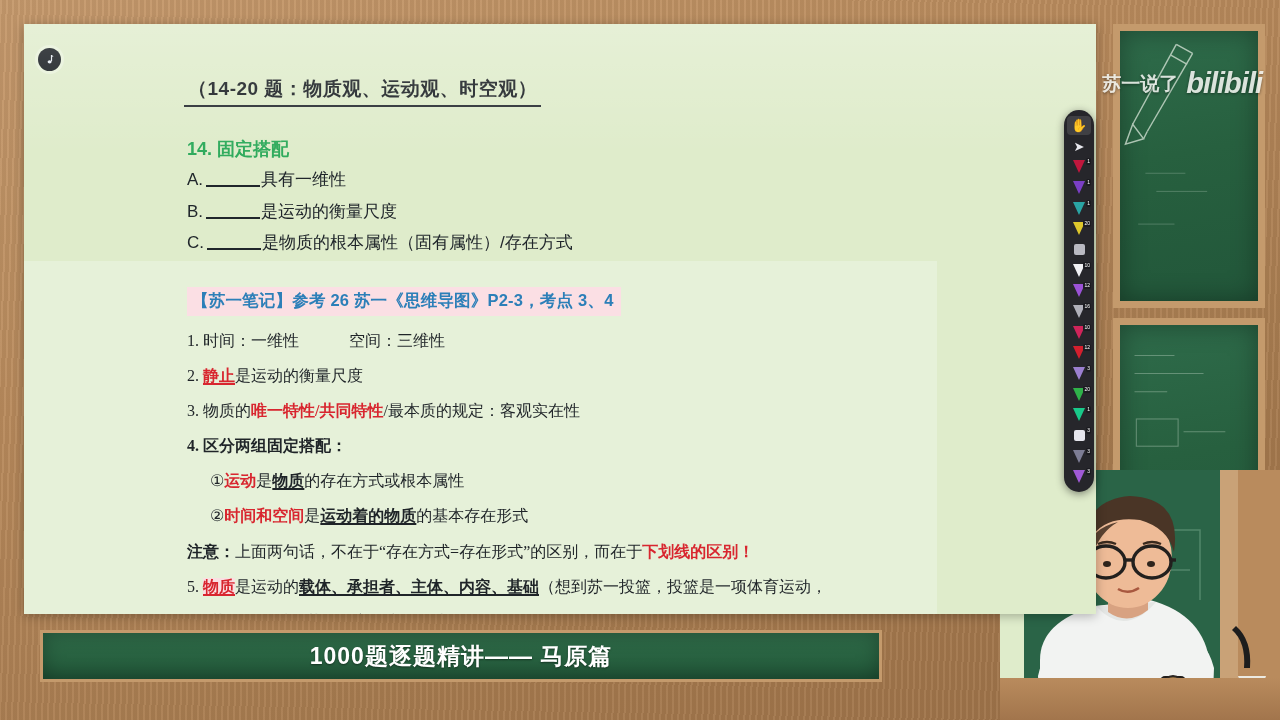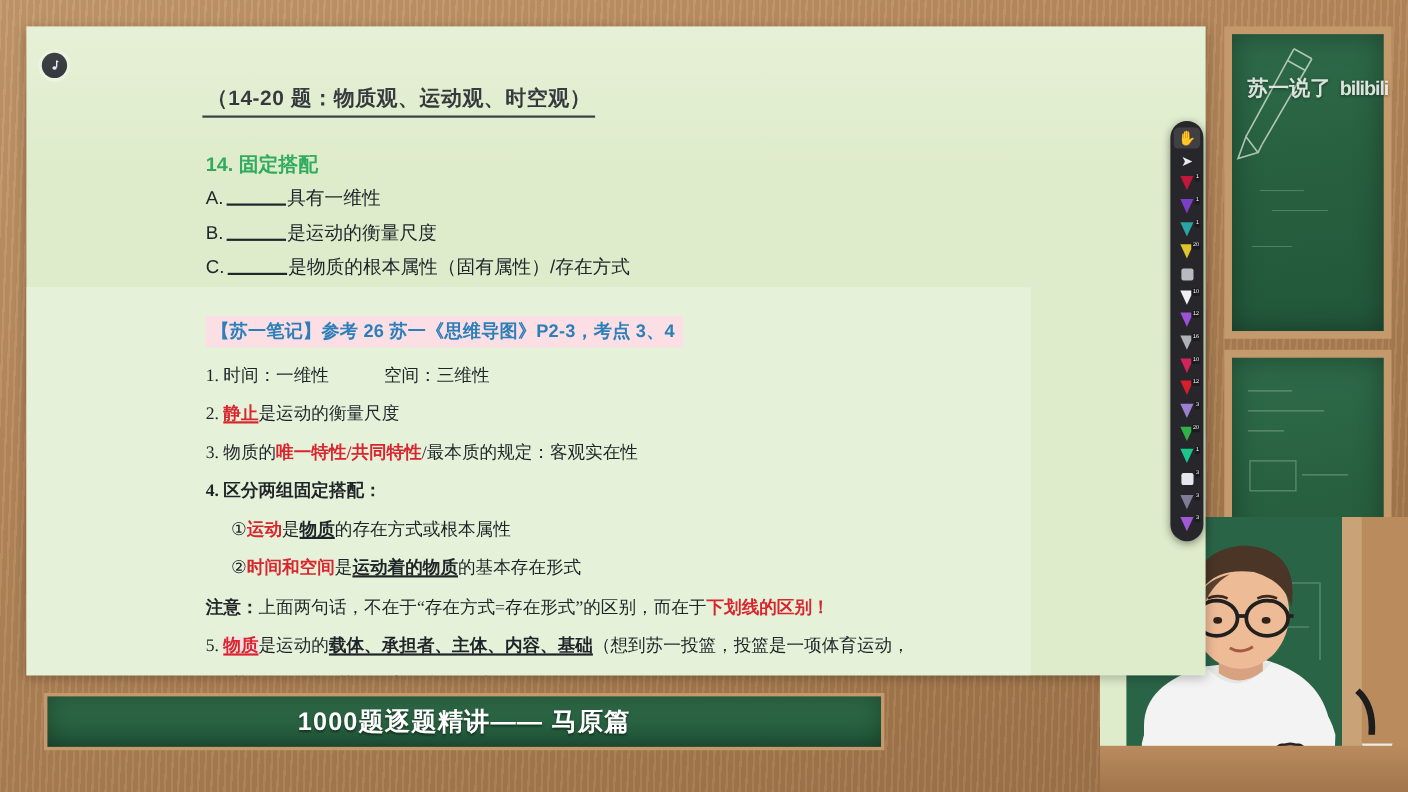--- a/index.html
+++ b/index.html
@@ -112,40 +112,40 @@
               text-underline-offset: 2px; text-decoration-thickness: 2px; }
   .red-hl-u { color: #d8262f; font-weight: 700; background: #fadfe2;
               text-decoration: underline; text-underline-offset: 2px;
               text-decoration-thickness: 2px; }
   .blk-u    { color: #1f2428; font-weight: 700; text-decoration: underline;
               text-underline-offset: 2px; text-decoration-thickness: 2px; }
   .bold     { font-weight: 700; }
 
   
   #title-bar {
-    position: absolute; left: 40px; top: 630px; width: 764px; height: 52px;
+    position: absolute; left: 40px; top: 630px; width: 842px; height: 52px;
     background: linear-gradient(180deg, #2f6b49 0%, #27603f 60%, #205437 100%);
     border: 3px solid #c49a6c;
     display: flex; align-items: center; justify-content: center;
     box-shadow: inset 0 0 20px rgba(0,0,0,0.30);
   }
   #title-text {
     color: #ffffff; font-size: 23px; font-weight: 700; letter-spacing: 1px;
     text-shadow: 0 1px 2px rgba(0,0,0,0.45);
   }
 
   
   #watermark {
     position: absolute; right: 18px; top: 33px;
     display: flex; align-items: center; gap: 8px;
     opacity: .88; pointer-events: none; margin-top: 34px;
   }
   #wm-text { color: #f2f4f0; font-size: 19px; font-weight: 700;
              text-shadow: 0 1px 3px rgba(0,0,0,0.5); white-space: nowrap; }
-  #wm-logo { color: #f4f6f2; font-size: 18px; font-weight: 700; 
+  #wm-logo { color: #f4f6f2; font-size: 29px; font-weight: 700; font-style: italic;
              letter-spacing: -1px; text-shadow: 0 1px 3px rgba(0,0,0,0.5); }
 
   
   #toolbar {
     position: absolute; left: 1064px; top: 110px; width: 30px; height: 382px;
     background: #26262b; border-radius: 15px;
     box-shadow: 0 2px 8px rgba(0,0,0,0.45);
     display: flex; flex-direction: column; align-items: center;
     padding: 6px 0; gap: 2px;
   }

